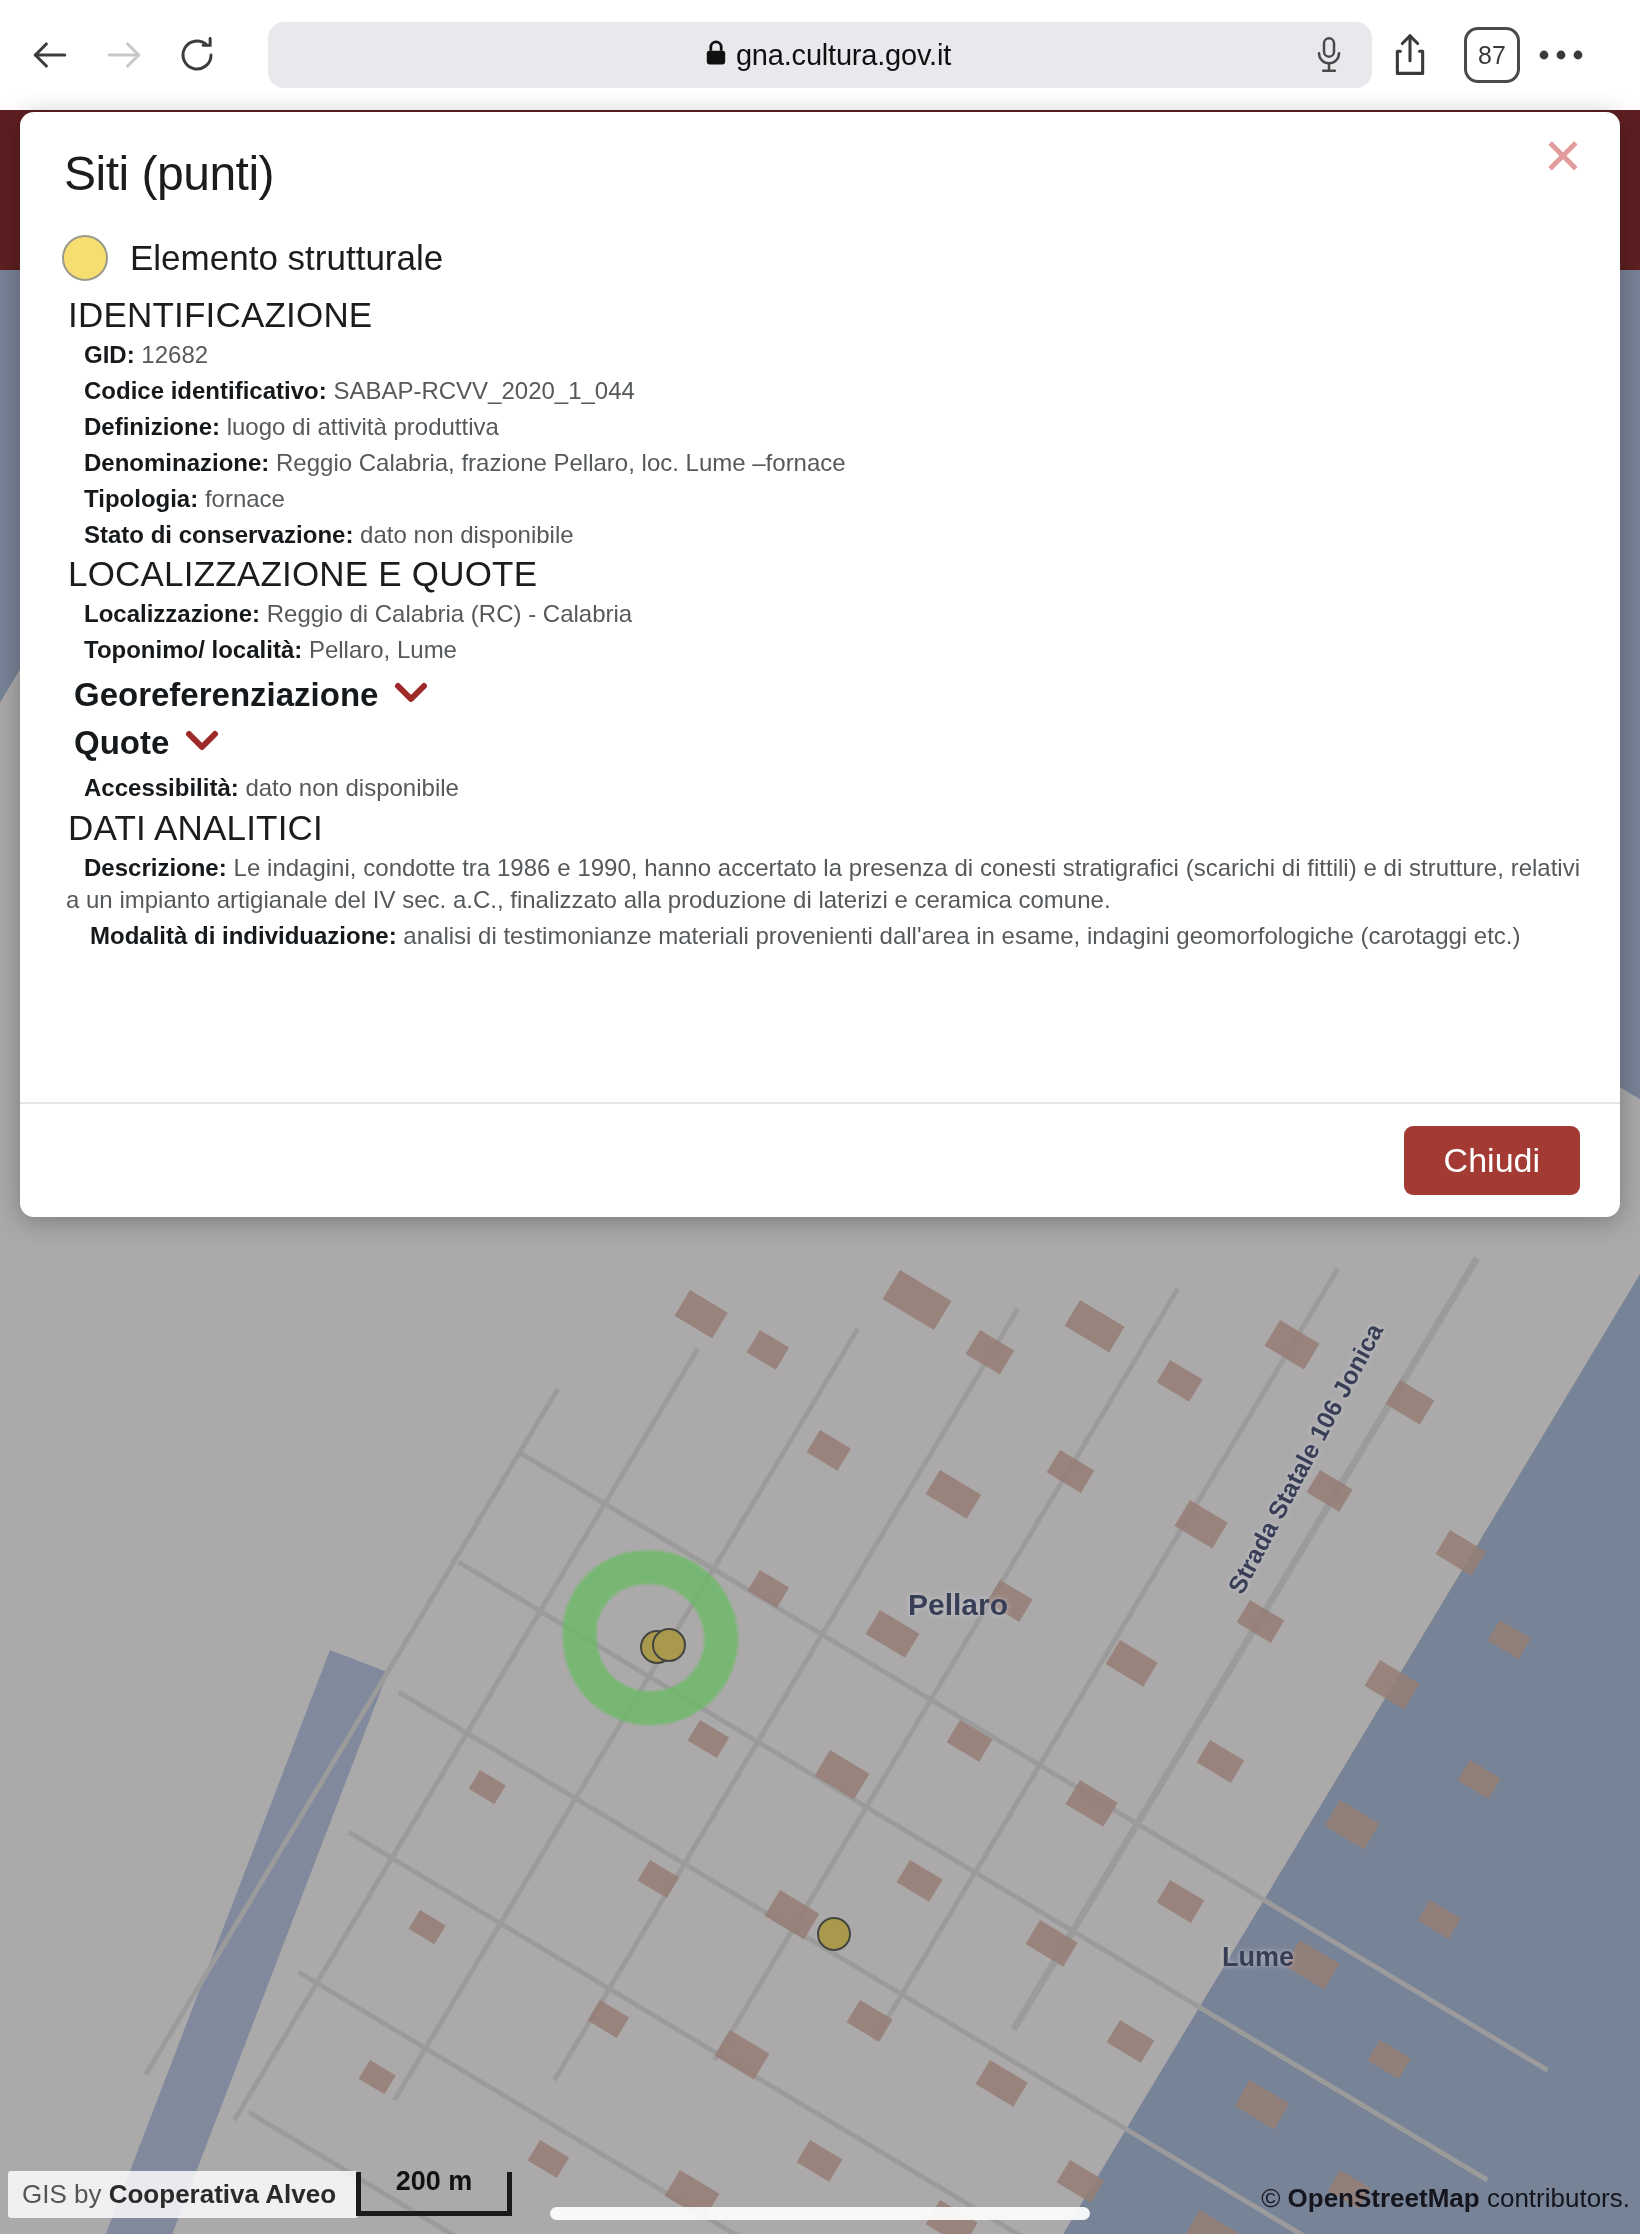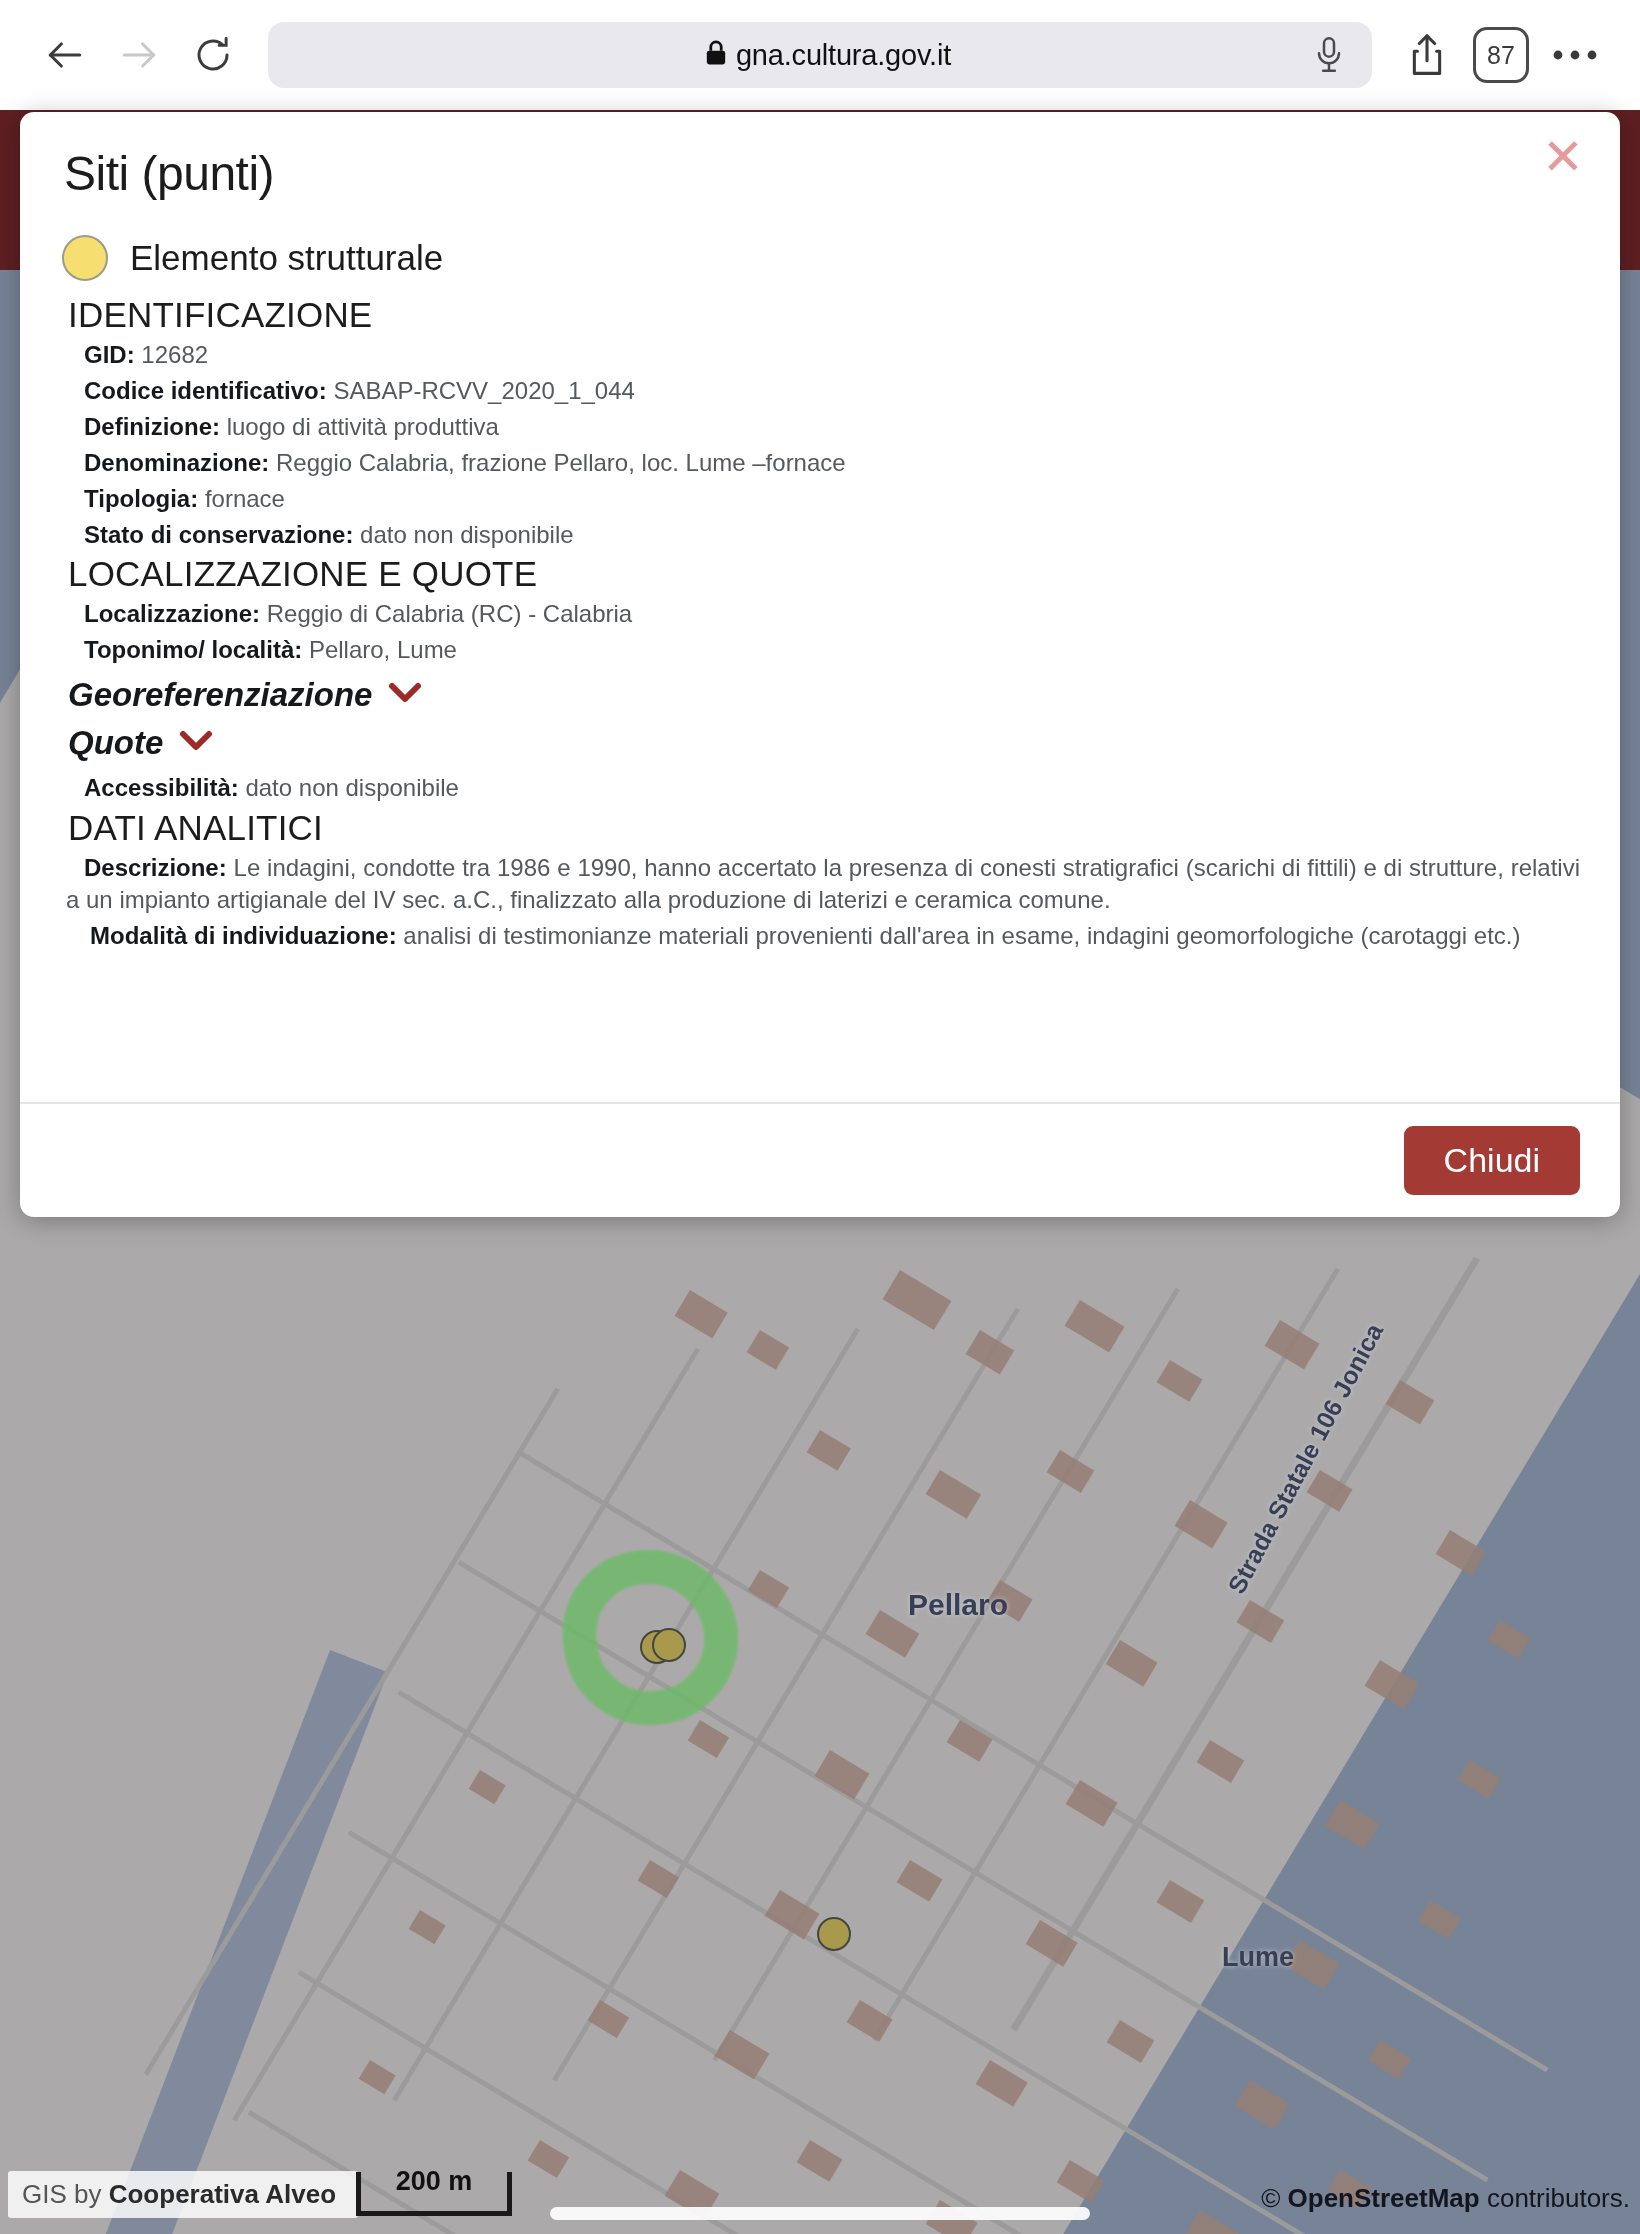--- a/index.html
+++ b/index.html
@@ -13,21 +13,21 @@
 
   
   .browser-bar {
     position: absolute; top: 0; left: 0; width: 1640px; height: 110px;
     background: #ffffff;
     display: flex; align-items: center; gap: 0;
     padding: 0 28px;
   }
   .nav-btn {
     width: 74px; height: 74px;
-    display: flex; align-items: center; justify-content: center;
+    display: flex; align-items: center; 
     color: #3c3c3c;
   }
   .nav-btn.disabled { color: #c8c8c8; }
   .nav-btn svg { display: block; }
 
   .url-bar {
     flex: 1; height: 66px; margin: 0 18px;
     background: #e8e8ed; border-radius: 16px;
     display: flex; align-items: center; position: relative;
     padding: 0 26px;
@@ -169,22 +169,21 @@
   }
   .field {
     font-size: 24px; color: #55595c; line-height: 1.33;
     margin: 4px 0 4px 22px;
   }
   .field b { color: #16191c; font-weight: 700; }
   .field.justify { text-align: justify; margin-left: 4px; text-indent: 18px; }
   .field.justify2 { text-align: justify; margin-left: 4px; text-indent: 24px; }
   .collapsible {
     display: flex; align-items: center; gap: 16px;
-    margin: 10px 0 10px 6px;
-    font-style: italic;
+    margin: 10px 0 10px 12px;
   }
   .collapsible .c-label { font-size: 33px; font-weight: 700; color: #16191c; }
   .chev { display: block; }
 
   .modal-foot {
     flex: none; border-top: 2px solid #e6e6e6;
     padding: 22px 40px; display: flex; justify-content: flex-end; align-items: center;
   }
   .btn-chiudi {
     background: #a33a34; color: #fff; border: none; border-radius: 9px;

